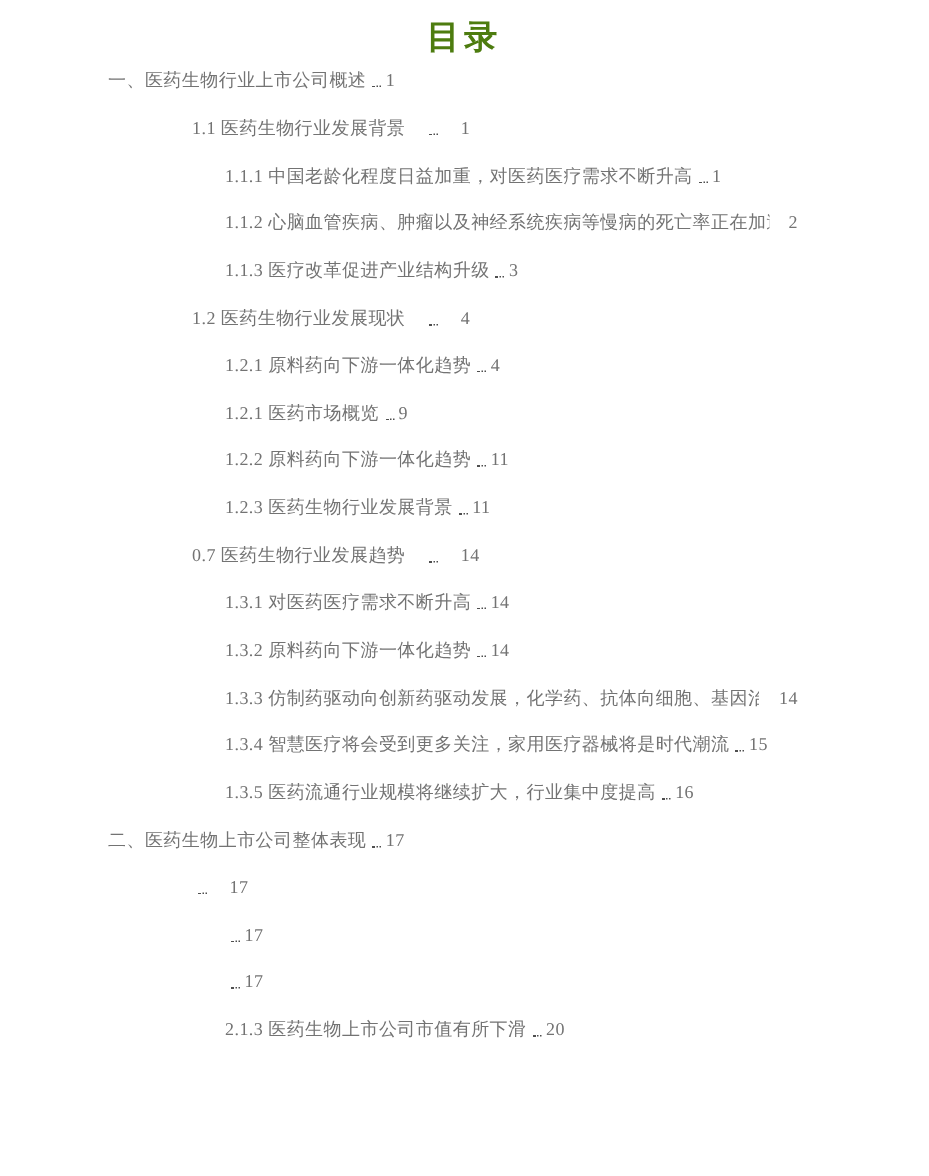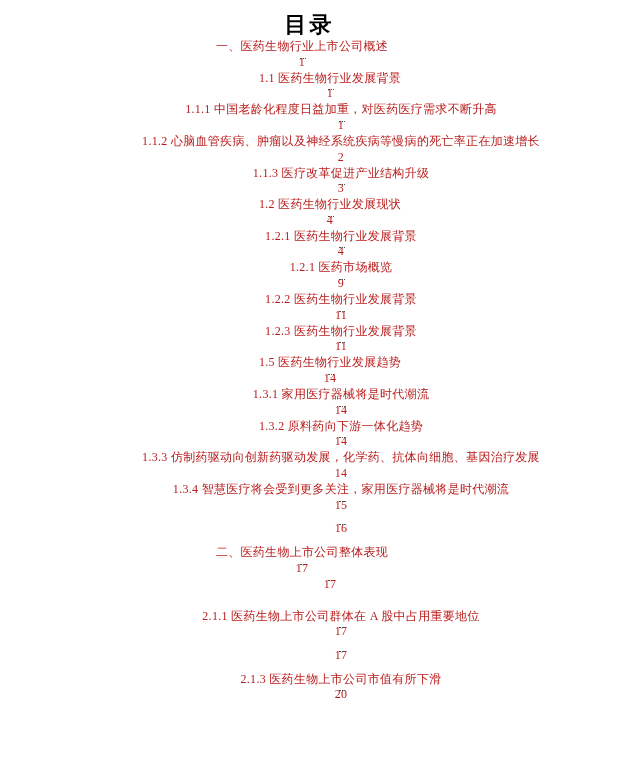--- a/index.html
+++ b/index.html
@@ -17,41 +17,40 @@
     }
     .doc-title {
       position: absolute;
       top: 12px;
       left: 0;
       width: 100%;
       text-align: center;
       font-size: 22px;
       line-height: 26px;
       font-weight: bold;
-      color: #000000;
+      color: #4d7c0f;
       letter-spacing: 3px;
     }
     .toc {
       position: absolute;
       top: 38px;
       left: 72px;
       right: 87px;
     }
     .toc-row {
       height: 31.65px;
       display: flex;
       align-items: center;
       font-size: 12px;
-      color: #b91c1c;
+      color: #737373;
       letter-spacing: 0.3px;
       cursor: pointer;
-      flex-direction: column;
     }
-    .toc-row.level-2 { padding-left: 56px; }
-    .toc-row.level-3 { padding-left: 78px; justify-content: center; }
+    .toc-row.level-2 { padding-left: 56px; gap: 12px; }
+    .toc-row.level-3 { padding-left: 78px; }
     .toc-label {
       white-space: nowrap;
       flex: 0 1 auto;
       overflow: hidden;
     }
     .toc-leader {
       flex: 1 1 aupx;
       min-width: 6px;
       height: 0;
       border-bottom: 1.6px dotted #4f4f4f;
@@ -97,79 +96,79 @@
     <span class="toc-label">1.1.3 医疗改革促进产业结构升级</span>
     <span class="toc-leader"></span>
     <span class="toc-page">3</span>
   </div>
       <div class="toc-row level-2">
     <span class="toc-label">1.2 医药生物行业发展现状</span>
     <span class="toc-leader"></span>
     <span class="toc-page">4</span>
   </div>
       <div class="toc-row level-3">
-    <span class="toc-label">1.2.1 医药生物行业发展背景</span>
+    <span class="toc-label">1.2.1 原料药向下游一体化趋势</span>
     <span class="toc-leader"></span>
     <span class="toc-page">4</span>
   </div>
       <div class="toc-row level-3">
     <span class="toc-label">1.2.1 医药市场概览</span>
     <span class="toc-leader"></span>
     <span class="toc-page">9</span>
   </div>
       <div class="toc-row level-3">
-    <span class="toc-label">1.2.2 医药生物行业发展背景</span>
+    <span class="toc-label">1.2.2 原料药向下游一体化趋势</span>
     <span class="toc-leader"></span>
     <span class="toc-page">11</span>
   </div>
       <div class="toc-row level-3">
     <span class="toc-label">1.2.3 医药生物行业发展背景</span>
     <span class="toc-leader"></span>
     <span class="toc-page">11</span>
   </div>
       <div class="toc-row level-2">
-    <span class="toc-label">1.5 医药生物行业发展趋势</span>
+    <span class="toc-label">0.7 医药生物行业发展趋势</span>
     <span class="toc-leader"></span>
     <span class="toc-page">14</span>
   </div>
       <div class="toc-row level-3">
-    <span class="toc-label">1.3.1 家用医疗器械将是时代潮流</span>
+    <span class="toc-label">1.3.1 对医药医疗需求不断升高</span>
     <span class="toc-leader"></span>
     <span class="toc-page">14</span>
   </div>
       <div class="toc-row level-3">
     <span class="toc-label">1.3.2 原料药向下游一体化趋势</span>
     <span class="toc-leader"></span>
     <span class="toc-page">14</span>
   </div>
       <div class="toc-row level-3">
     <span class="toc-label">1.3.3 仿制药驱动向创新药驱动发展，化学药、抗体向细胞、基因治疗发展</span>
     <span class="toc-leader no-dots"></span>
     <span class="toc-page">14</span>
   </div>
       <div class="toc-row level-3">
     <span class="toc-label">1.3.4 智慧医疗将会受到更多关注，家用医疗器械将是时代潮流</span>
     <span class="toc-leader"></span>
     <span class="toc-page">15</span>
   </div>
       <div class="toc-row level-3">
+    <span class="toc-label">1.3.5 医药流通行业规模将继续扩大，行业集中度提高</span>
     <span class="toc-leader"></span>
     <span class="toc-page">16</span>
   </div>
       <div class="toc-row level-1">
     <span class="toc-label">二、医药生物上市公司整体表现</span>
     <span class="toc-leader"></span>
     <span class="toc-page">17</span>
   </div>
       <div class="toc-row level-2">
     <span class="toc-leader"></span>
     <span class="toc-page">17</span>
   </div>
       <div class="toc-row level-3">
-    <span class="toc-label">2.1.1 医药生物上市公司群体在 A 股中占用重要地位</span>
     <span class="toc-leader"></span>
     <span class="toc-page">17</span>
   </div>
       <div class="toc-row level-3">
     <span class="toc-leader"></span>
     <span class="toc-page">17</span>
   </div>
       <div class="toc-row level-3">
     <span class="toc-label">2.1.3 医药生物上市公司市值有所下滑</span>
     <span class="toc-leader"></span>

